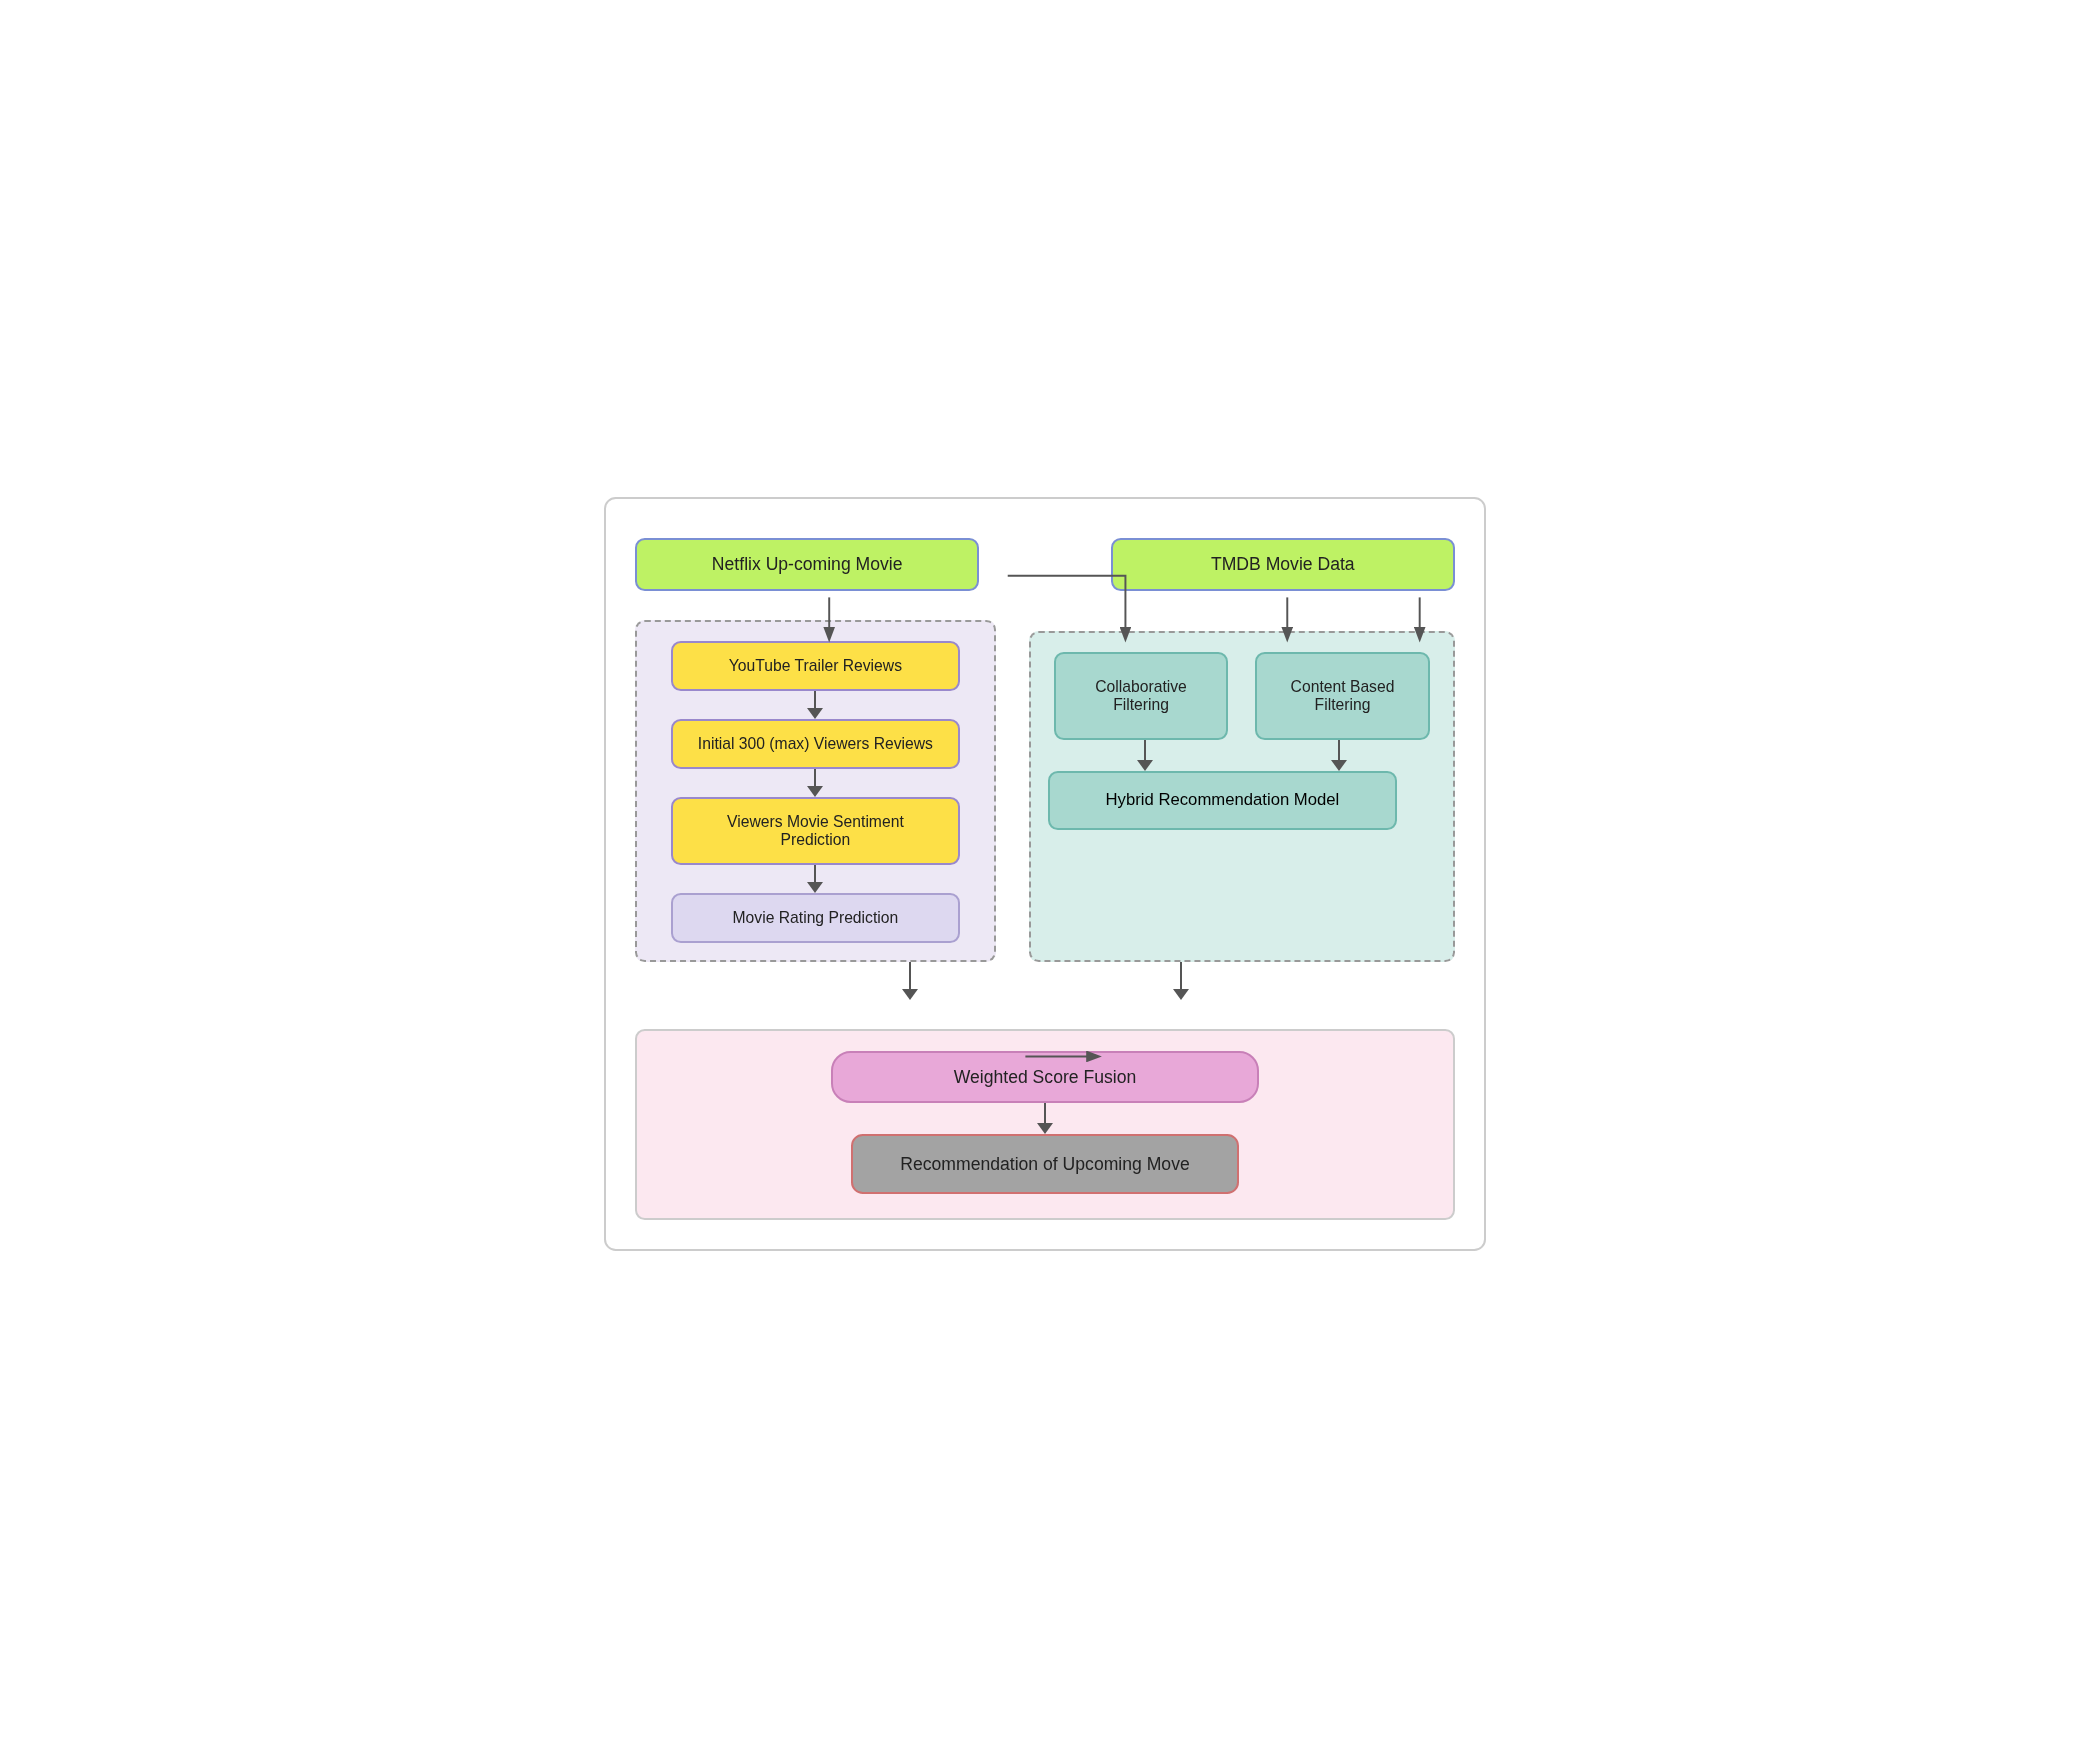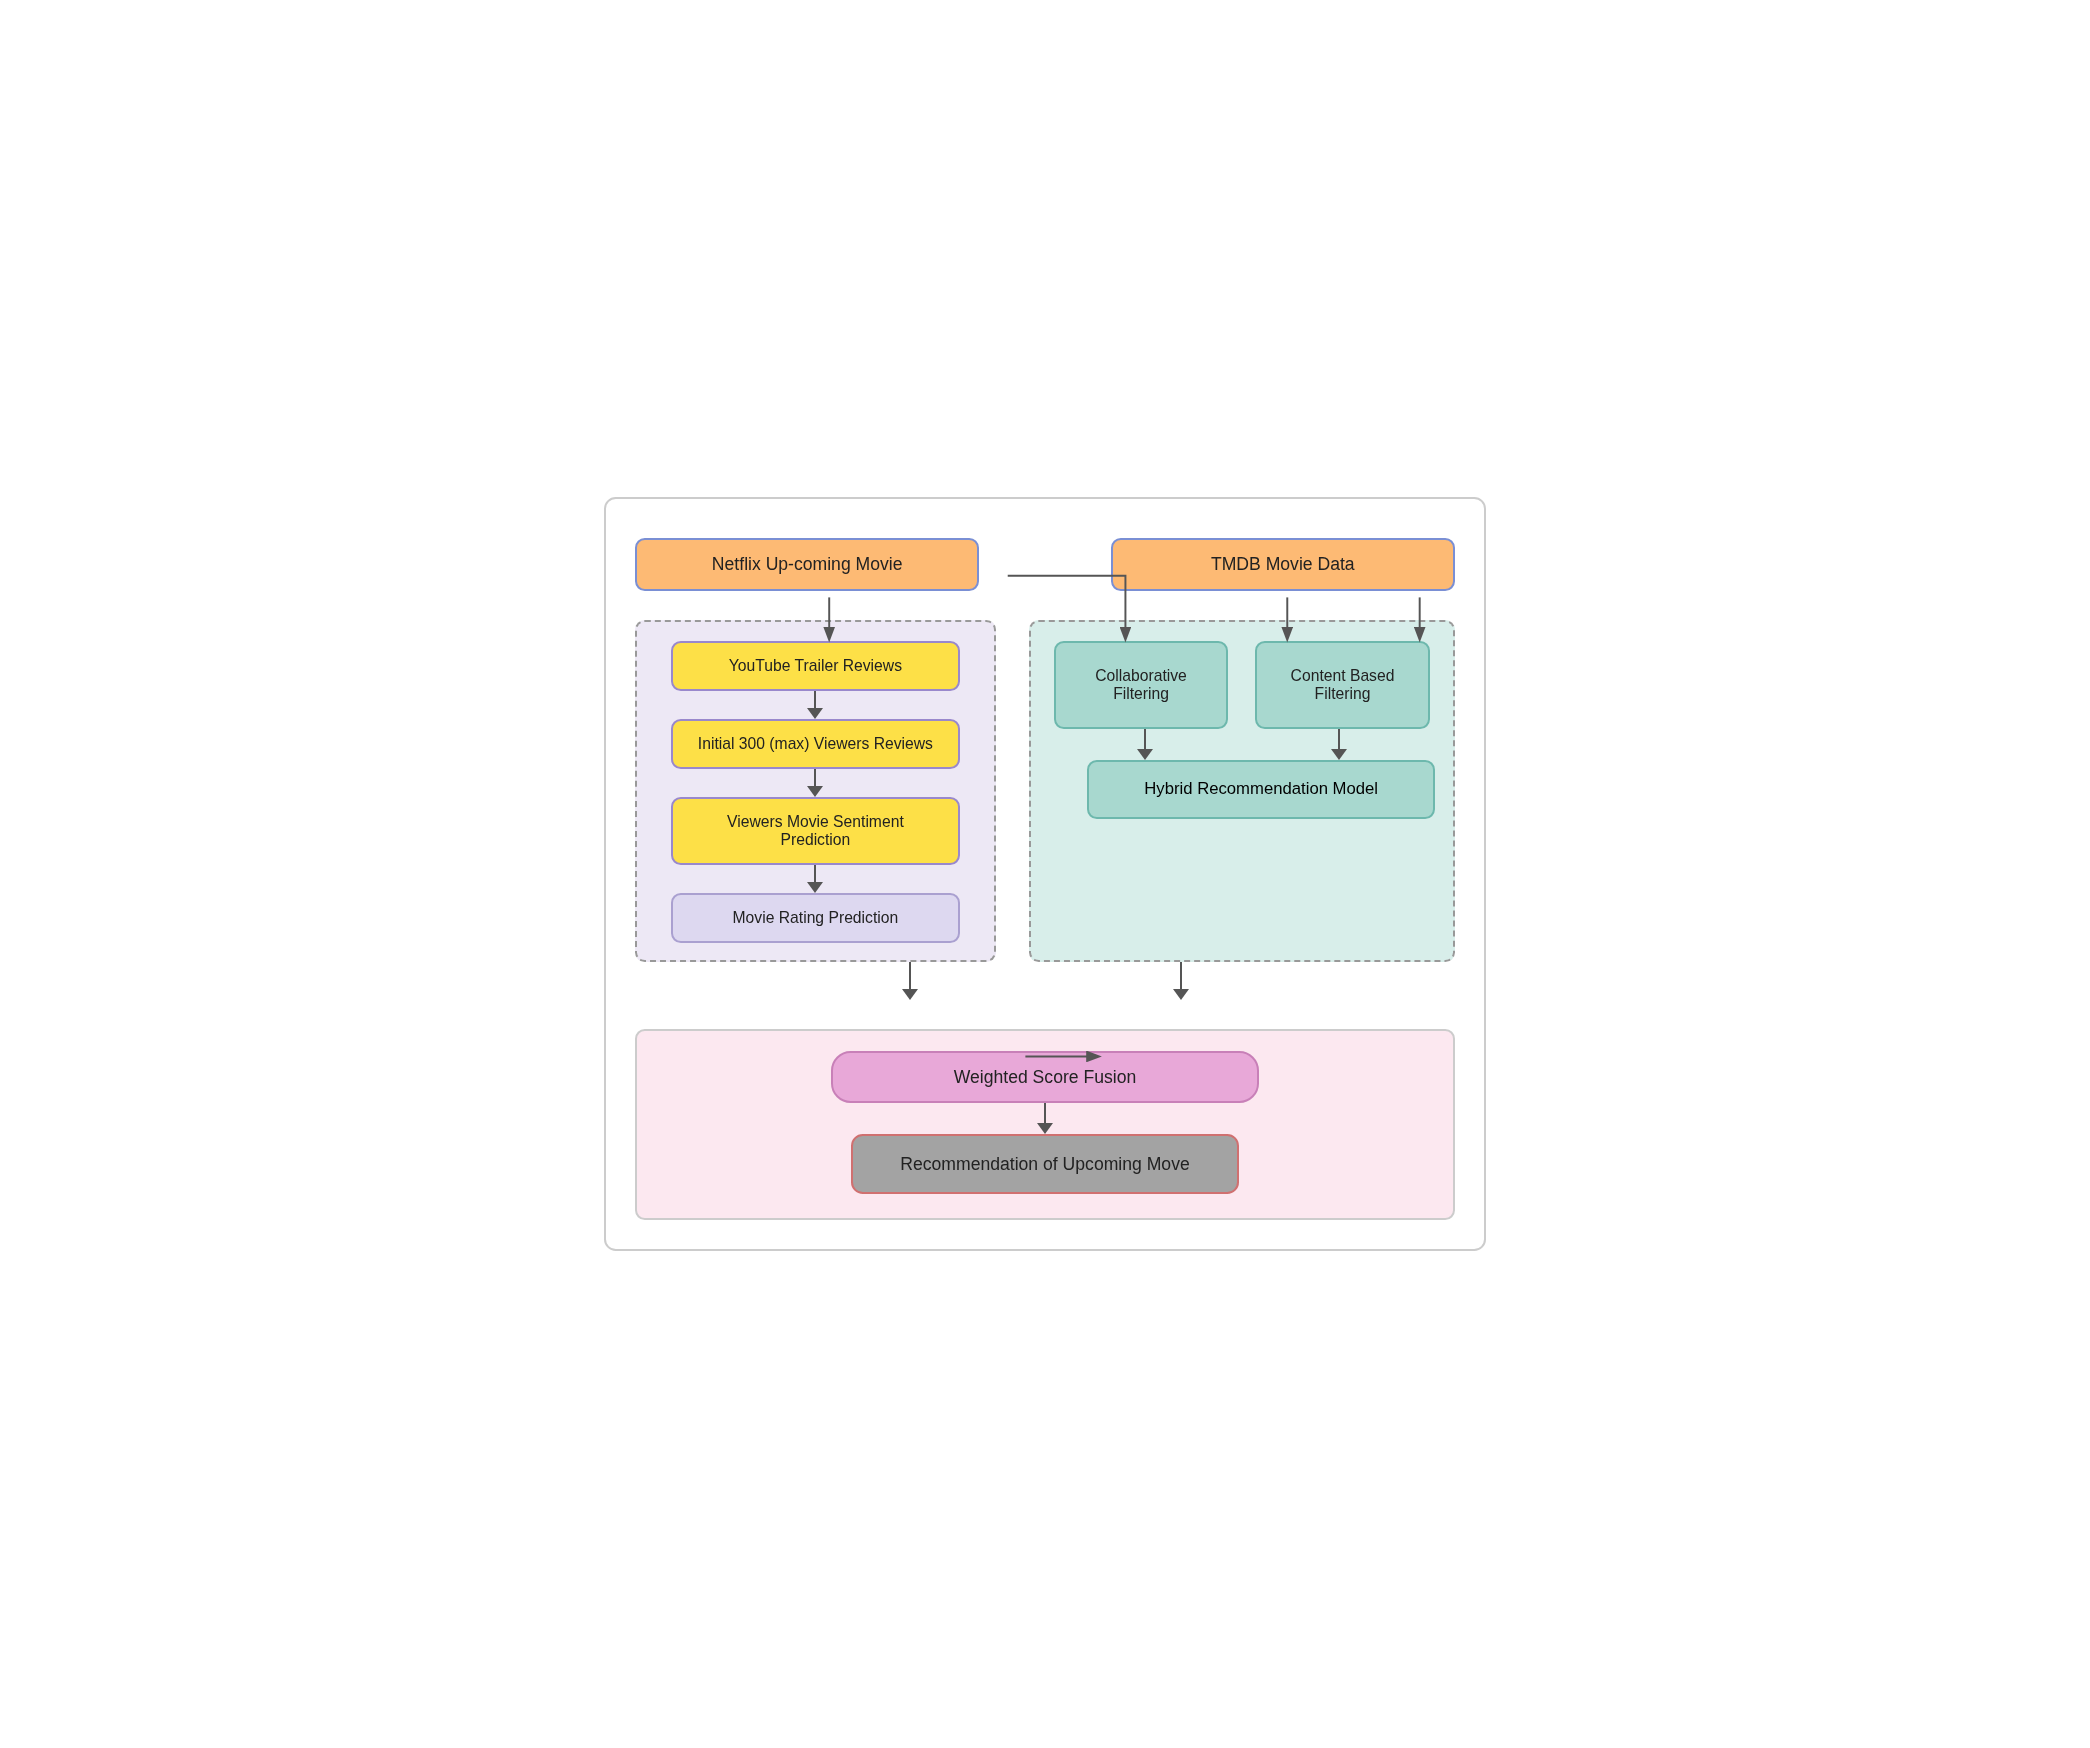--- a/index.html
+++ b/index.html
@@ -24,21 +24,21 @@
     }
 
     
     .top-row {
       display: flex;
       justify-content: space-between;
       margin-bottom: 0px;
     }
 
     .source-box {
-      background: #fdba74;
+      background: #bef264;
       border: 2px solid #7a8fd4;
       border-radius: 9.8px;
       padding: 13.7px 29px;
       font-size: 17.6px;
       font-weight: normal;
       text-align: center;
       color: #222;
     }
 
     .source-box.netflix {
@@ -75,23 +75,23 @@
 
     
     .right-panel {
       width: 52%;
       border: 2.5px dashed #999;
       border-radius: 9.8px;
       background: #d8eeea;
       padding: 19.6px 17.6px 17.6px;
       display: flex;
       flex-direction: column;
-      align-items: flex-end;
+      align-items: flex-start;
       position: relative;
-      margin-top: 29px;
+      margin-top: 40px;
     }
 
     
     .flow-box {
       background: #fde047;
       border: 2px solid #9988cc;
       border-radius: 9.8px;
       padding: 13.7px 19.6px;
       font-size: 15.7px;
       text-align: center;

